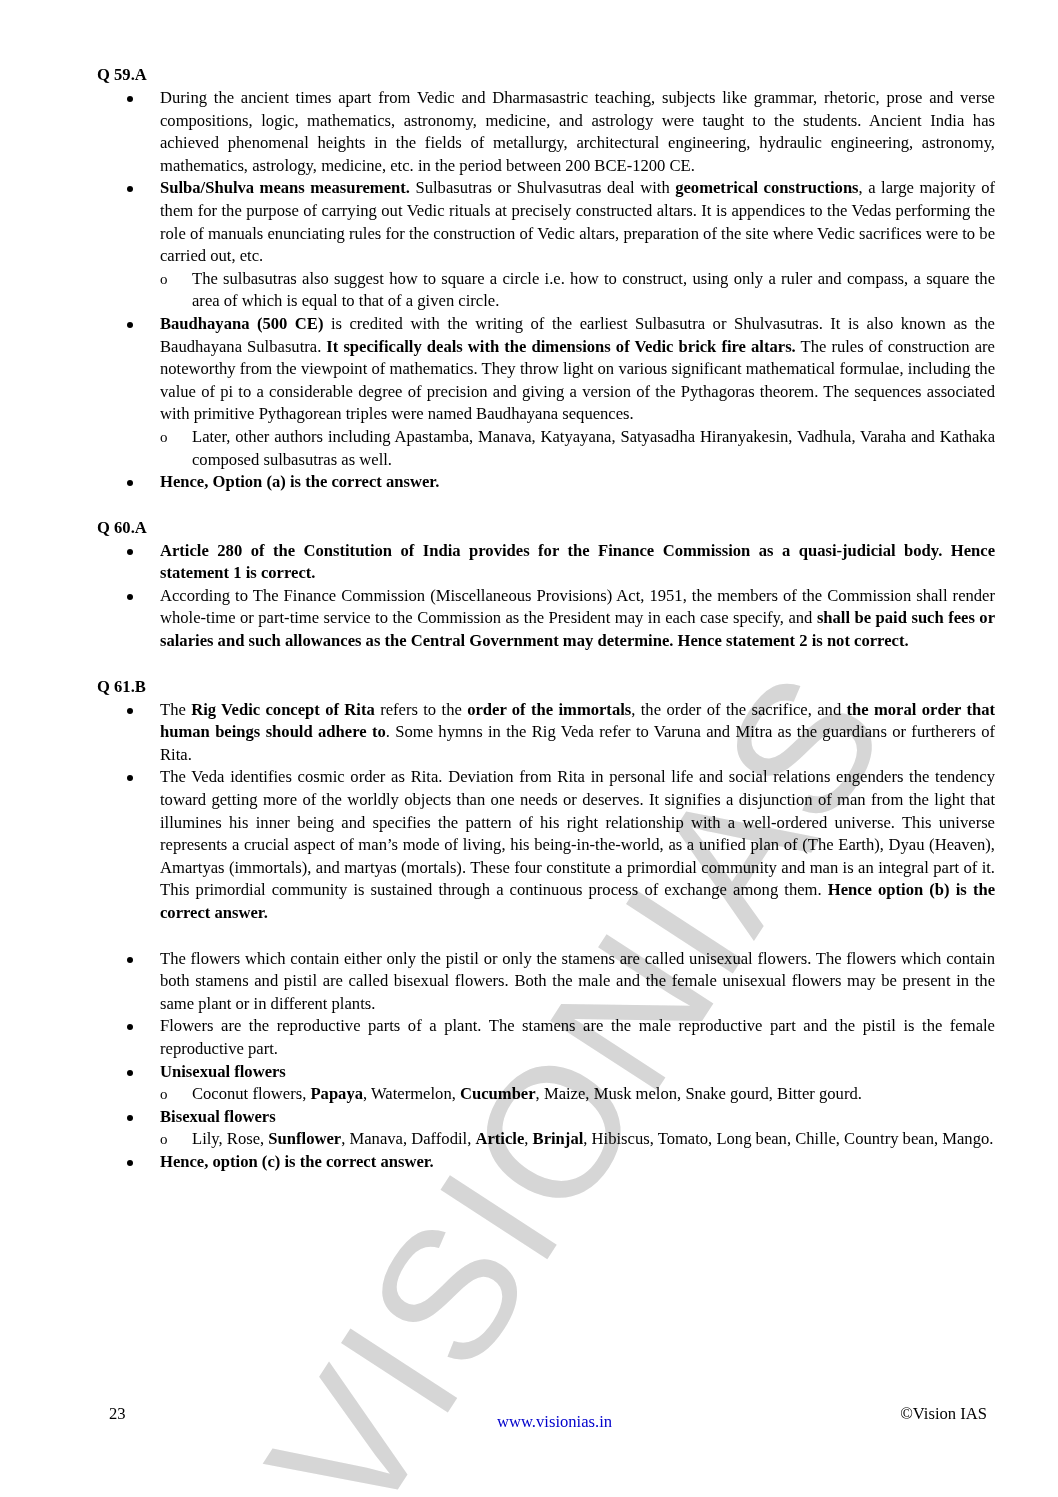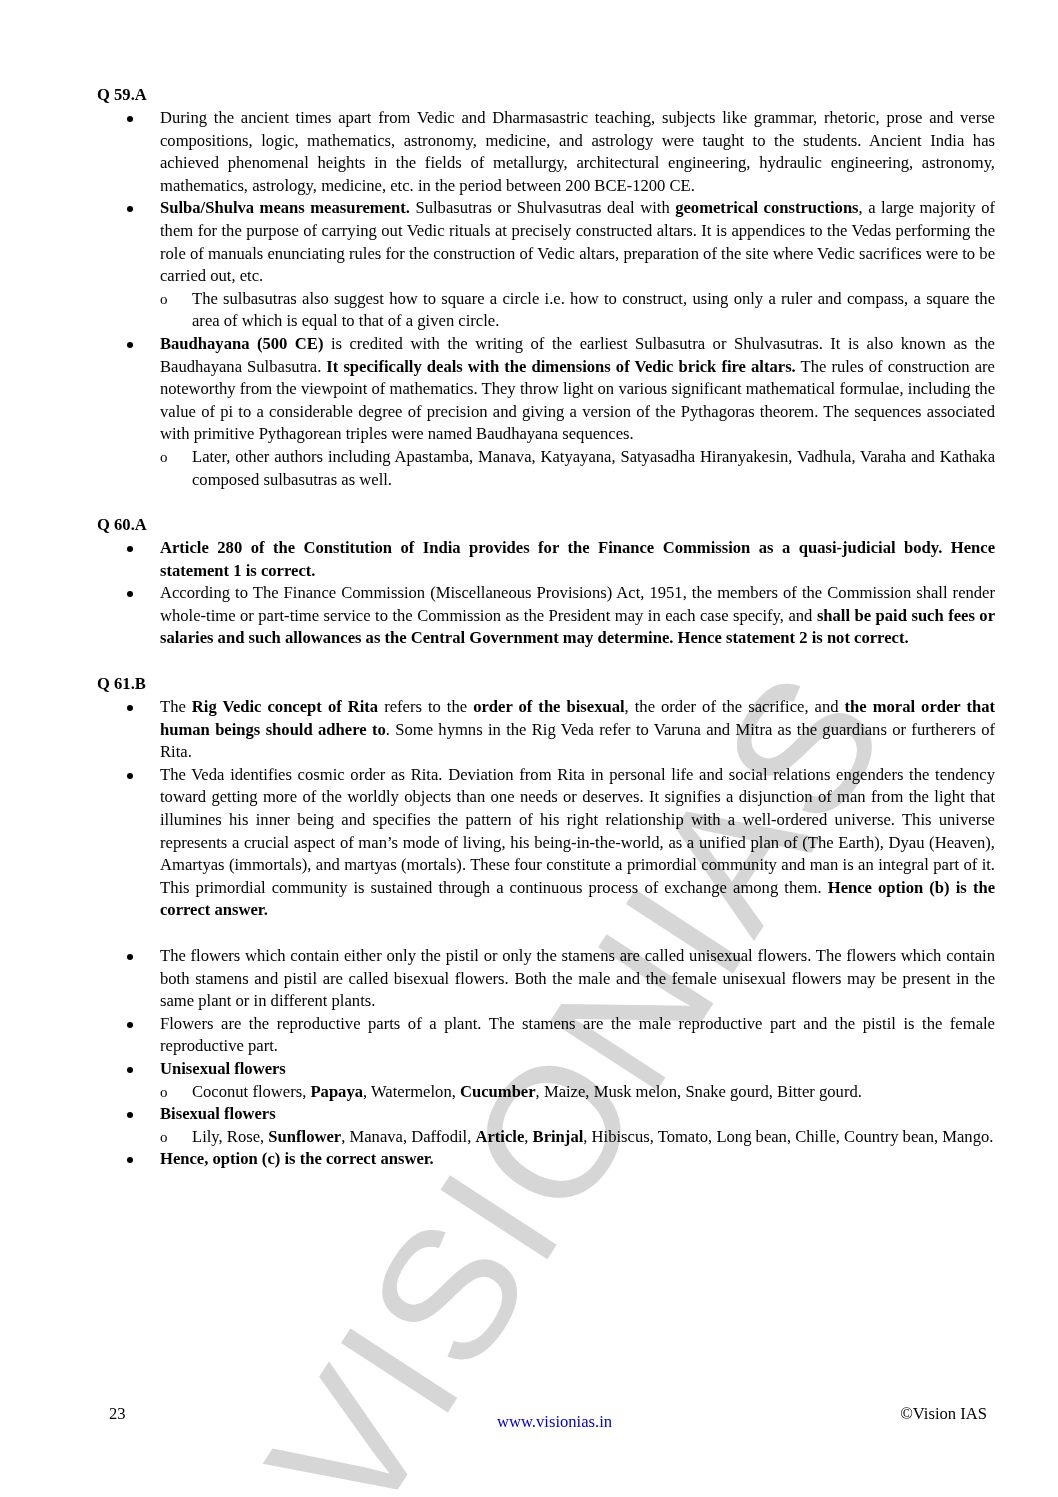--- a/index.html
+++ b/index.html
@@ -1,21 +1,21 @@
 <!DOCTYPE html>
 <html><head>
 <meta charset="utf-8">
 <style>
   html, body { margin: 0; padding: 0; background: #ffffff; }
   body { width: 1058px; height: 1497px; position: relative; overflow: hidden;
          font-family: "Liberation Serif", "DejaVu Serif", serif; color: #000; }
   .page { position: absolute; left: 0; top: 0; width: 1058px; height: 1497px; }
   .content { position: absolute; left: 97px; top: 64px; width: 898px; font-size: 16.6px; line-height: 22.6px; z-index: 2; }
   .qhead { font-weight: bold; margin: 0 0 0 0; height: 23px; }
-  .section { margin-bottom: 23px; margin-top: 20px; }
+  .section { margin-bottom: 23px; }
   ul.l1 { list-style: none; margin: 0; padding: 0 0 0 63px; }
   ul.l1 > li { position: relative; text-align: justify; }
   ul.l1 > li::before { content: ""; position: absolute; left: -33px; top: 9px; width: 6px; height: 6px; border-radius: 50%; background: #000; }
   ul.l2 { list-style: none; margin: 0; padding: 0 0 0 32px; }
   ul.l2 > li { position: relative; text-align: justify; }
   ul.l2 > li::before { content: "o"; position: absolute; left: -32px; top: 0; font-size: 15px; }
   b { font-weight: bold; }
   .watermark { position: absolute; left: 40px; top: 700px; width: 1000px; font-family: "Liberation Sans", "DejaVu Sans", sans-serif;
                font-size: 185px; font-weight: normal; color: #d4d4d4; letter-spacing: 4px; transform-origin: 0 0;
                transform: rotate(-57deg) translate(-520px, 560px); white-space: nowrap; z-index: 1; opacity: 0.95; }
@@ -34,33 +34,34 @@
       <div class="section">
         <div class="qhead">Q 59.A</div>
         <ul class="l1">
           <li><span>During the ancient times apart from Vedic and Dharmasastric teaching, subjects like grammar, rhetoric, prose and verse compositions, logic, mathematics, astronomy, medicine, and astrology were taught to the students. Ancient India has achieved phenomenal heights in the fields of metallurgy, architectural engineering, hydraulic engineering, astronomy, mathematics, astrology, medicine, etc. in the period between 200 BCE-1200 CE.</span></li>
           <li><b>Sulba/Shulva means measurement.</b><span> Sulbasutras or Shulvasutras deal with </span><b>geometrical constructions</b><span>, a large majority of them for the purpose of carrying out Vedic rituals at precisely constructed altars. It is appendices to the Vedas performing the role of manuals enunciating rules for the construction of Vedic altars, preparation of the site where Vedic sacrifices were to be carried out, etc.</span><ul class="l2">
               <li>The sulbasutras also suggest how to square a circle i.e. how to construct, using only a ruler and compass, a square the area of which is equal to that of a given circle.</li>
             </ul></li>
           <li><b>Baudhayana (500 CE)</b><span> is credited with the writing of the earliest Sulbasutra or Shulvasutras. It is also known as the Baudhayana Sulbasutra. </span><b>It specifically deals with the dimensions of Vedic brick fire altars.</b><span> The rules of construction are noteworthy from the viewpoint of mathematics. They throw light on various significant mathematical formulae, including the value of pi to a considerable degree of precision and giving a version of the Pythagoras theorem. The sequences associated with primitive Pythagorean triples were named Baudhayana sequences.</span><ul class="l2">
               <li>Later, other authors including Apastamba, Manava, Katyayana, Satyasadha Hiranyakesin, Vadhula, Varaha and Kathaka composed sulbasutras as well.</li>
             </ul></li>
+          <li><b>Hence, Option (a) is the correct answer.</b></li>
         </ul>
       </div>
       <div class="section">
         <div class="qhead">Q 60.A</div>
         <ul class="l1">
           <li><b>Article 280 of the Constitution of India provides for the Finance Commission as a quasi-judicial body. Hence statement 1 is correct.</b></li>
           <li><span>According to The Finance Commission (Miscellaneous Provisions) Act, 1951, the members of the Commission shall render whole-time or part-time service to the Commission as the President may in each case specify, and </span><b>shall be paid such fees or salaries and such allowances as the Central Government may determine. Hence statement 2 is not correct.</b></li>
         </ul>
       </div>
       <div class="section">
         <div class="qhead">Q 61.B</div>
         <ul class="l1">
-          <li><span>The </span><b>Rig Vedic concept of Rita</b><span> refers to the </span><b>order of the bisexual</b><span>, the order of the sacrifice, and </span><b>the moral order that human beings should adhere to</b><span>. Some hymns in the Rig Veda refer to Varuna and Mitra as the guardians or furtherers of Rita.</span></li>
+          <li><span>The </span><b>Rig Vedic concept of Rita</b><span> refers to the </span><b>order of the immortals</b><span>, the order of the sacrifice, and </span><b>the moral order that human beings should adhere to</b><span>. Some hymns in the Rig Veda refer to Varuna and Mitra as the guardians or furtherers of Rita.</span></li>
           <li><span>The Veda identifies cosmic order as Rita. Deviation from Rita in personal life and social relations engenders the tendency toward getting more of the worldly objects than one needs or deserves. It signifies a disjunction of man from the light that illumines his inner being and specifies the pattern of his right relationship with a well-ordered universe. This universe represents a crucial aspect of man’s mode of living, his being-in-the-world, as a unified plan of (The Earth), Dyau (Heaven), Amartyas (immortals), and martyas (mortals). These four constitute a primordial community and man is an integral part of it. This primordial community is sustained through a continuous process of exchange among them. </span><b>Hence option (b) is the correct answer.</b></li>
         </ul>
       </div>
       <div class="section">
         <ul class="l1">
           <li><span>The flowers which contain either only the pistil or only the stamens are called unisexual flowers. The flowers which contain both stamens and pistil are called bisexual flowers. Both the male and the female unisexual flowers may be present in the same plant or in different plants.</span></li>
           <li><span>Flowers are the reproductive parts of a plant. The stamens are the male reproductive part and the pistil is the female reproductive part.</span></li>
           <li><b>Unisexual flowers</b><ul class="l2">
               <li><span>Coconut flowers, </span><b>Papaya</b><span>, Watermelon, </span><b>Cucumber</b><span>, Maize, Musk melon, Snake gourd, Bitter gourd.</span></li>
             </ul></li>

